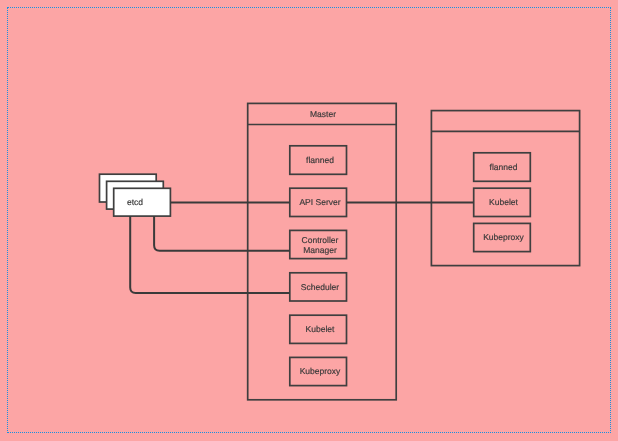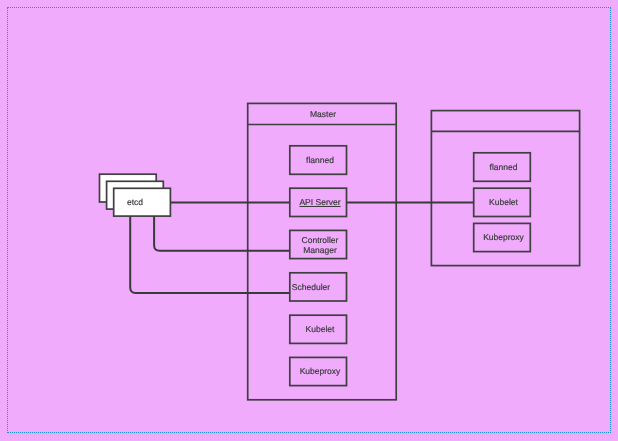--- a/index.html
+++ b/index.html
@@ -1,19 +1,19 @@
 <!DOCTYPE html>
 <html><head>
 <meta charset="utf-8">
 <style>
   html,body{margin:0;padding:0;}
   body{width:618px;height:441px;background:#ffffff;
        font-family:"Liberation Sans",sans-serif;overflow:hidden;
        -webkit-font-smoothing:antialiased;text-rendering:geometricPrecision;}
-  #canvas{position:relative;width:618px;height:441px;background:#f0abfc;}
+  #canvas{position:relative;width:618px;height:441px;background:#fca5a5;}
   #frame{position:absolute;left:7px;top:7px;width:604px;height:426px;
          border:1px dotted #1a90e0;box-sizing:border-box;}
   .svgwrap{position:absolute;left:0;top:0;}
   .lbl{position:absolute;font-size:8.5px;color:#3a3a3a;text-align:center;
        line-height:10.2px;white-space:pre-line;-webkit-text-stroke:0.18px #3a3a3a;will-change:transform;}
 </style>
 </head>
 <body>
 
 <div id="canvas">
@@ -58,23 +58,23 @@
       <path d="M346.5 202.4 H473.7"></path>
       <path d="M154.1 216.1 V245.3 Q154.1 250.8 159.6 250.8 H289.8"></path>
       <path d="M130.2 216.1 V287.5 Q130.2 293 135.7 293 H289.8"></path>
     </g>
   </svg>
 
   <div class="lbl" style="left:248.3px;top:109px;width:150px;">Master</div>
   <div class="lbl" style="left:114.2px;top:197px;width:42px;">etcd</div>
 
   <div class="lbl" style="left:291.0px;top:155px;width:58px;">flanned</div>
-  <div class="lbl" style="left:291.0px;top:197px;width:58px;text-decoration:underline;">API Server</div>
+  <div class="lbl" style="left:291.0px;top:197px;width:58px;">API Server</div>
   <div class="lbl" style="left:291.0px;top:234.5px;width:58px;text-align:center;">Controller
 Manager</div>
-  <div class="lbl" style="left:282px;top:282px;width:58px;">Scheduler</div>
+  <div class="lbl" style="left:291.0px;top:282px;width:58px;">Scheduler</div>
   <div class="lbl" style="left:291.0px;top:324px;width:58px;">Kubelet</div>
   <div class="lbl" style="left:291.0px;top:366px;width:58px;">Kubeproxy</div>
 
   <div class="lbl" style="left:473.95px;top:162px;width:59px;">flanned</div>
   <div class="lbl" style="left:473.95px;top:197px;width:59px;">Kubelet</div>
   <div class="lbl" style="left:473.95px;top:232px;width:59px;">Kubeproxy</div>
 </div>
 
 </body></html>

